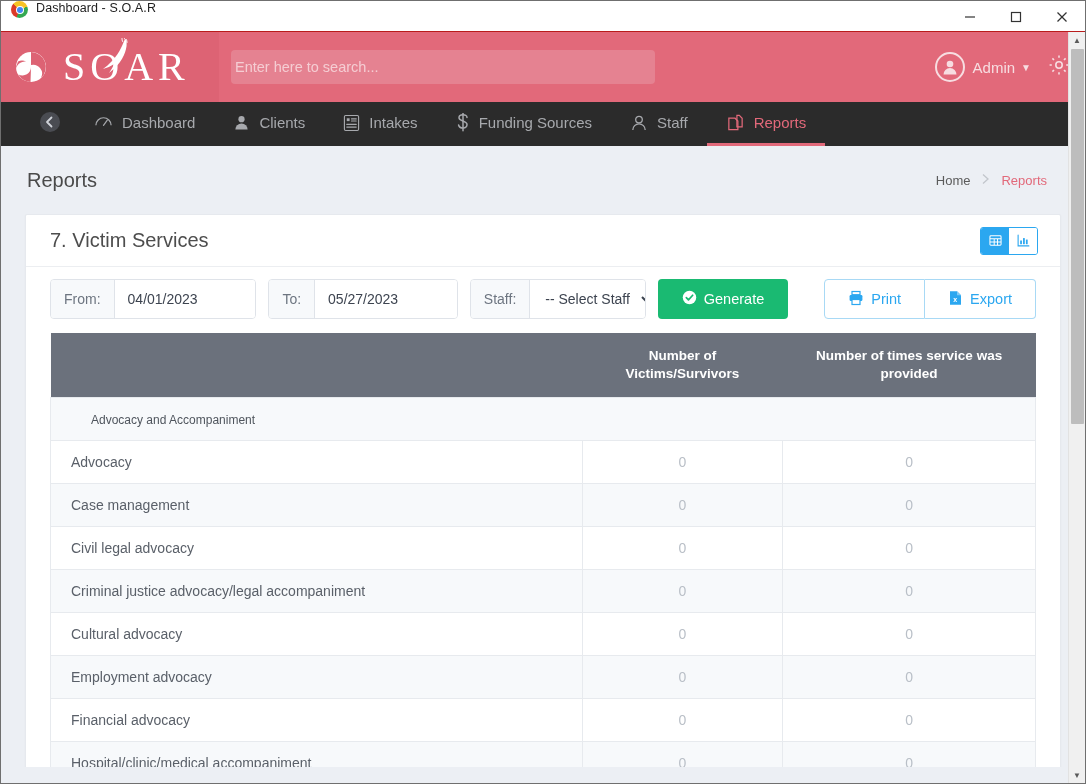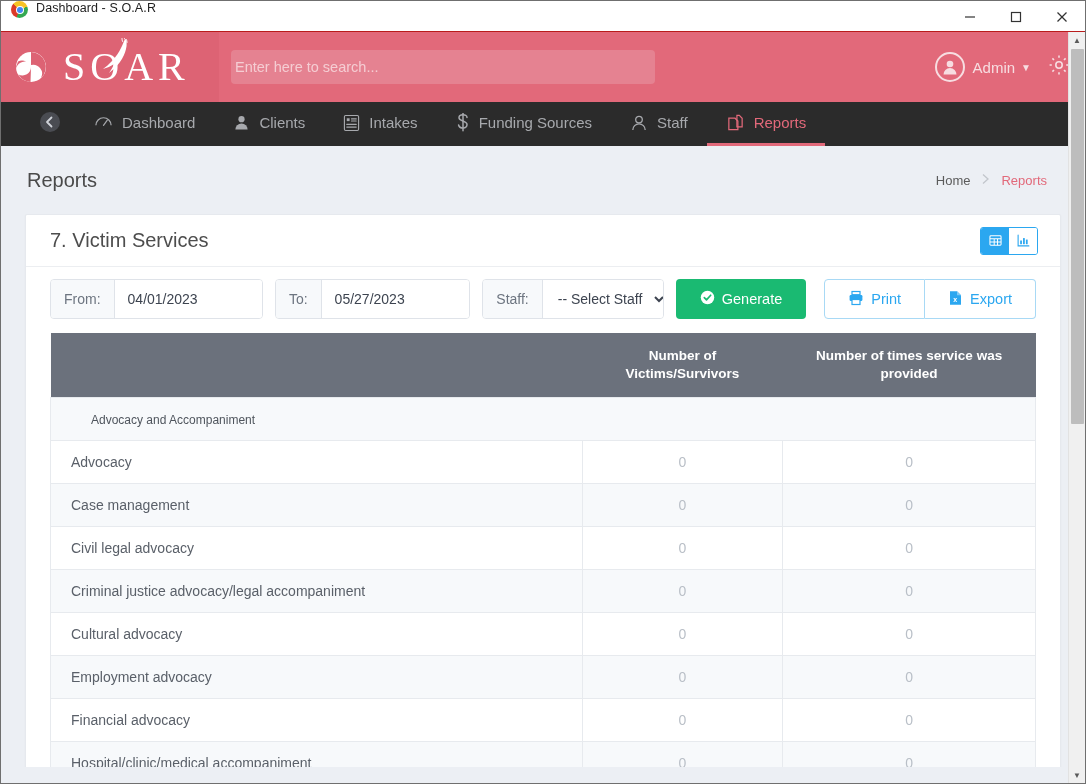--- a/index.html
+++ b/index.html
@@ -240,21 +240,21 @@
     display: flex; align-items: center; gap: 7px;
     padding: 0 23px;
     font-size: 14.5px;
     border-radius: 4px;
     cursor: pointer;
     border: 1px solid transparent;
     white-space: nowrap;
   }
   .btn-generate { background: #1aba72; color: #fff; }
   .btn-outline  { background: #fff; color: #2ba7f0; border-color: #a8d9f5; }
-  .btn-group-right { display: flex; gap: 0; margin-left: 6px; }
+  .btn-group-right { display: flex; gap: 0; margin-left: 24px; }
   .btn-group-right .btn-outline:first-child { border-top-right-radius:0; border-bottom-right-radius:0; }
   .btn-group-right .btn-outline:last-child  { border-top-left-radius:0; border-bottom-left-radius:0; border-left:none; }
 
   
   .table-wrap { padding: 0 24px; }
   table.report {
     width: 100%;
     border-collapse: collapse;
     table-layout: fixed;
   }

